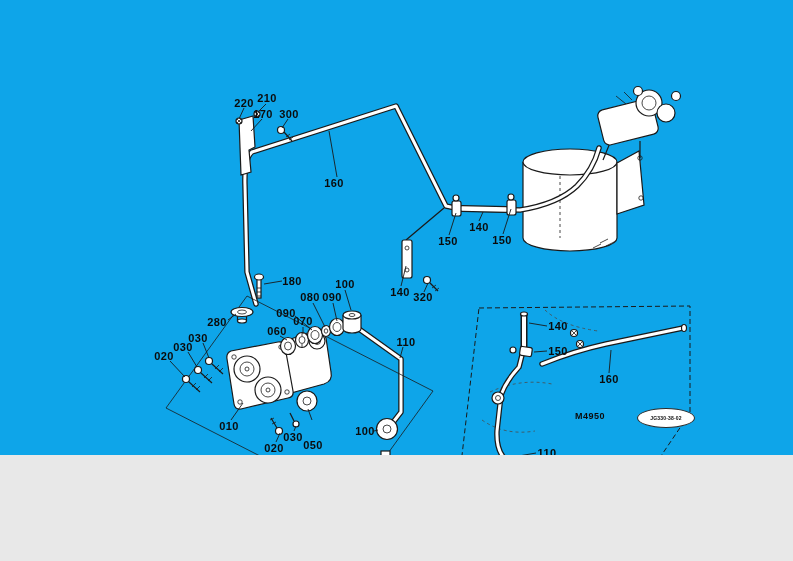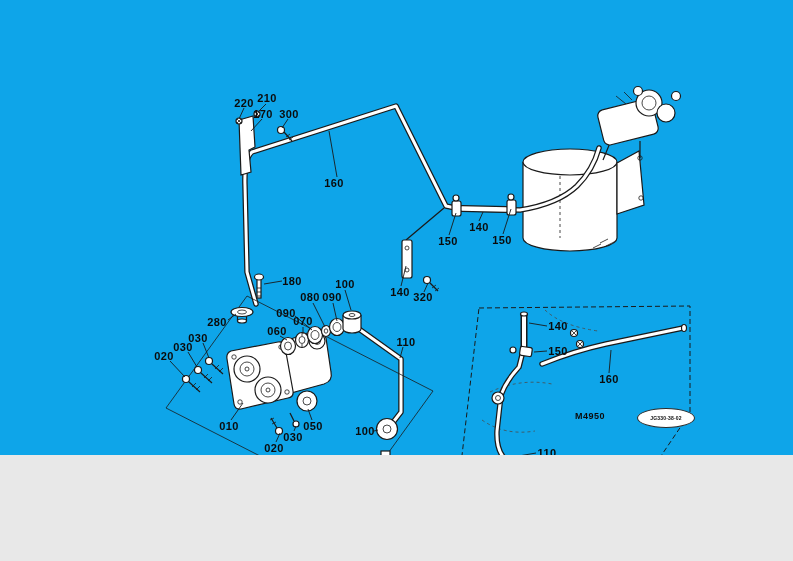--- a/index.html
+++ b/index.html
@@ -298,21 +298,21 @@
   <div class="callout" style="left:303px;top:321px">070</div>
   <div class="callout" style="left:277px;top:331px">060</div>
   <div class="callout" style="left:217px;top:322px">280</div>
   <div class="callout" style="left:198px;top:338px">030</div>
   <div class="callout" style="left:183px;top:347px">030</div>
   <div class="callout" style="left:164px;top:356px">020</div>
   <div class="callout" style="left:406px;top:342px">110</div>
   <div class="callout" style="left:229px;top:426px">010</div>
   <div class="callout" style="left:274px;top:448px">020</div>
   <div class="callout" style="left:293px;top:437px">030</div>
-  <div class="callout" style="left:313px;top:426px">050</div>
+  <div class="callout" style="left:313px;top:445px">050</div>
   <div class="callout" style="left:365px;top:431px">100</div>
   <div class="callout" style="left:350px;top:459px">130</div>
   <div class="callout" style="left:558px;top:326px">140</div>
   <div class="callout" style="left:558px;top:351px">150</div>
   <div class="callout" style="left:609px;top:379px">160</div>
   <div class="callout" style="left:547px;top:453px">110</div>
 
   <div class="inset-model" style="left:590px;top:416px">M4950</div>
   <div class="stamp" style="left:666px;top:418px">
     <span>JG330-38-02</span>

